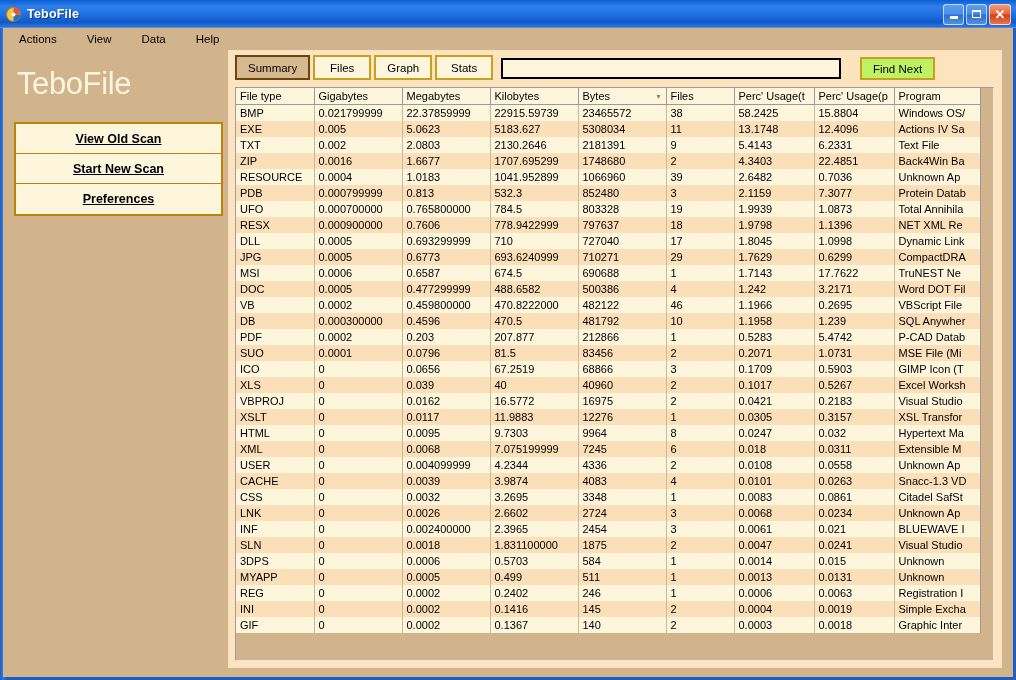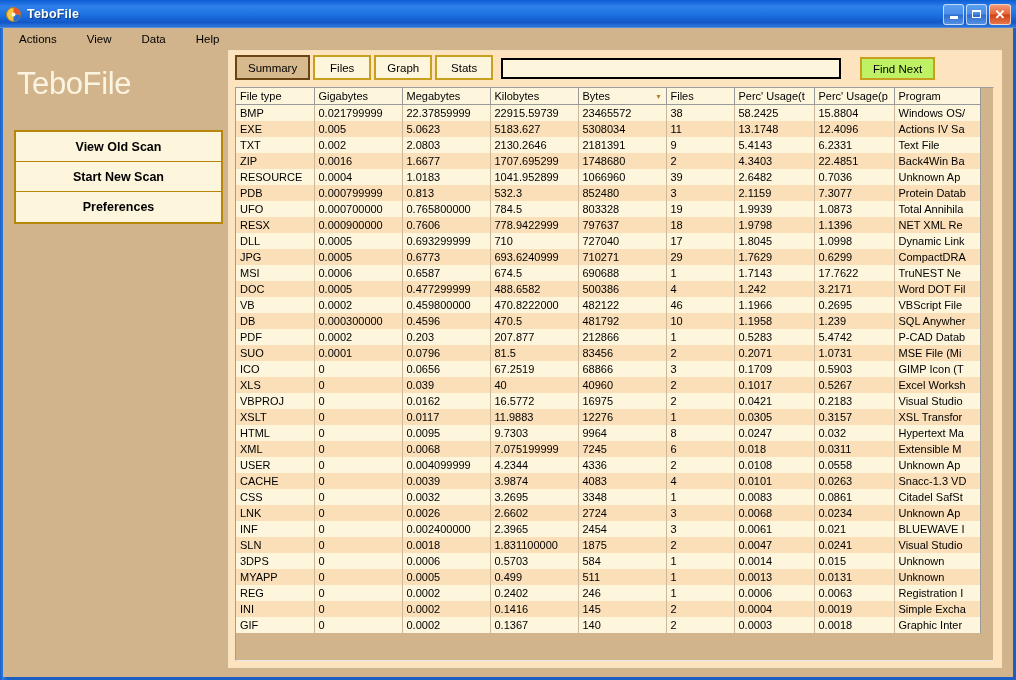--- a/index.html
+++ b/index.html
@@ -142,25 +142,26 @@
     left: 14px;
     top: 16px;
     font-size: 31px;
     color: #fbf4e0;
     letter-spacing: -0.4px;
     white-space: nowrap;
   }
   #action-buttons {
     position: absolute;
     left: 11px;
-    top: 80px;
+    top: 72px;
     width: 209px;
     border: 2px solid #b8860b;
     box-sizing: border-box;
     background: #000000;
+    text-decoration: underline;
   }
   .action-btn {
     height: 30px;
     display: flex;
     align-items: center;
     justify-content: center;
     font-size: 12.5px;
     font-weight: bold;
     color: #000;
     background: #fdf5dc;

